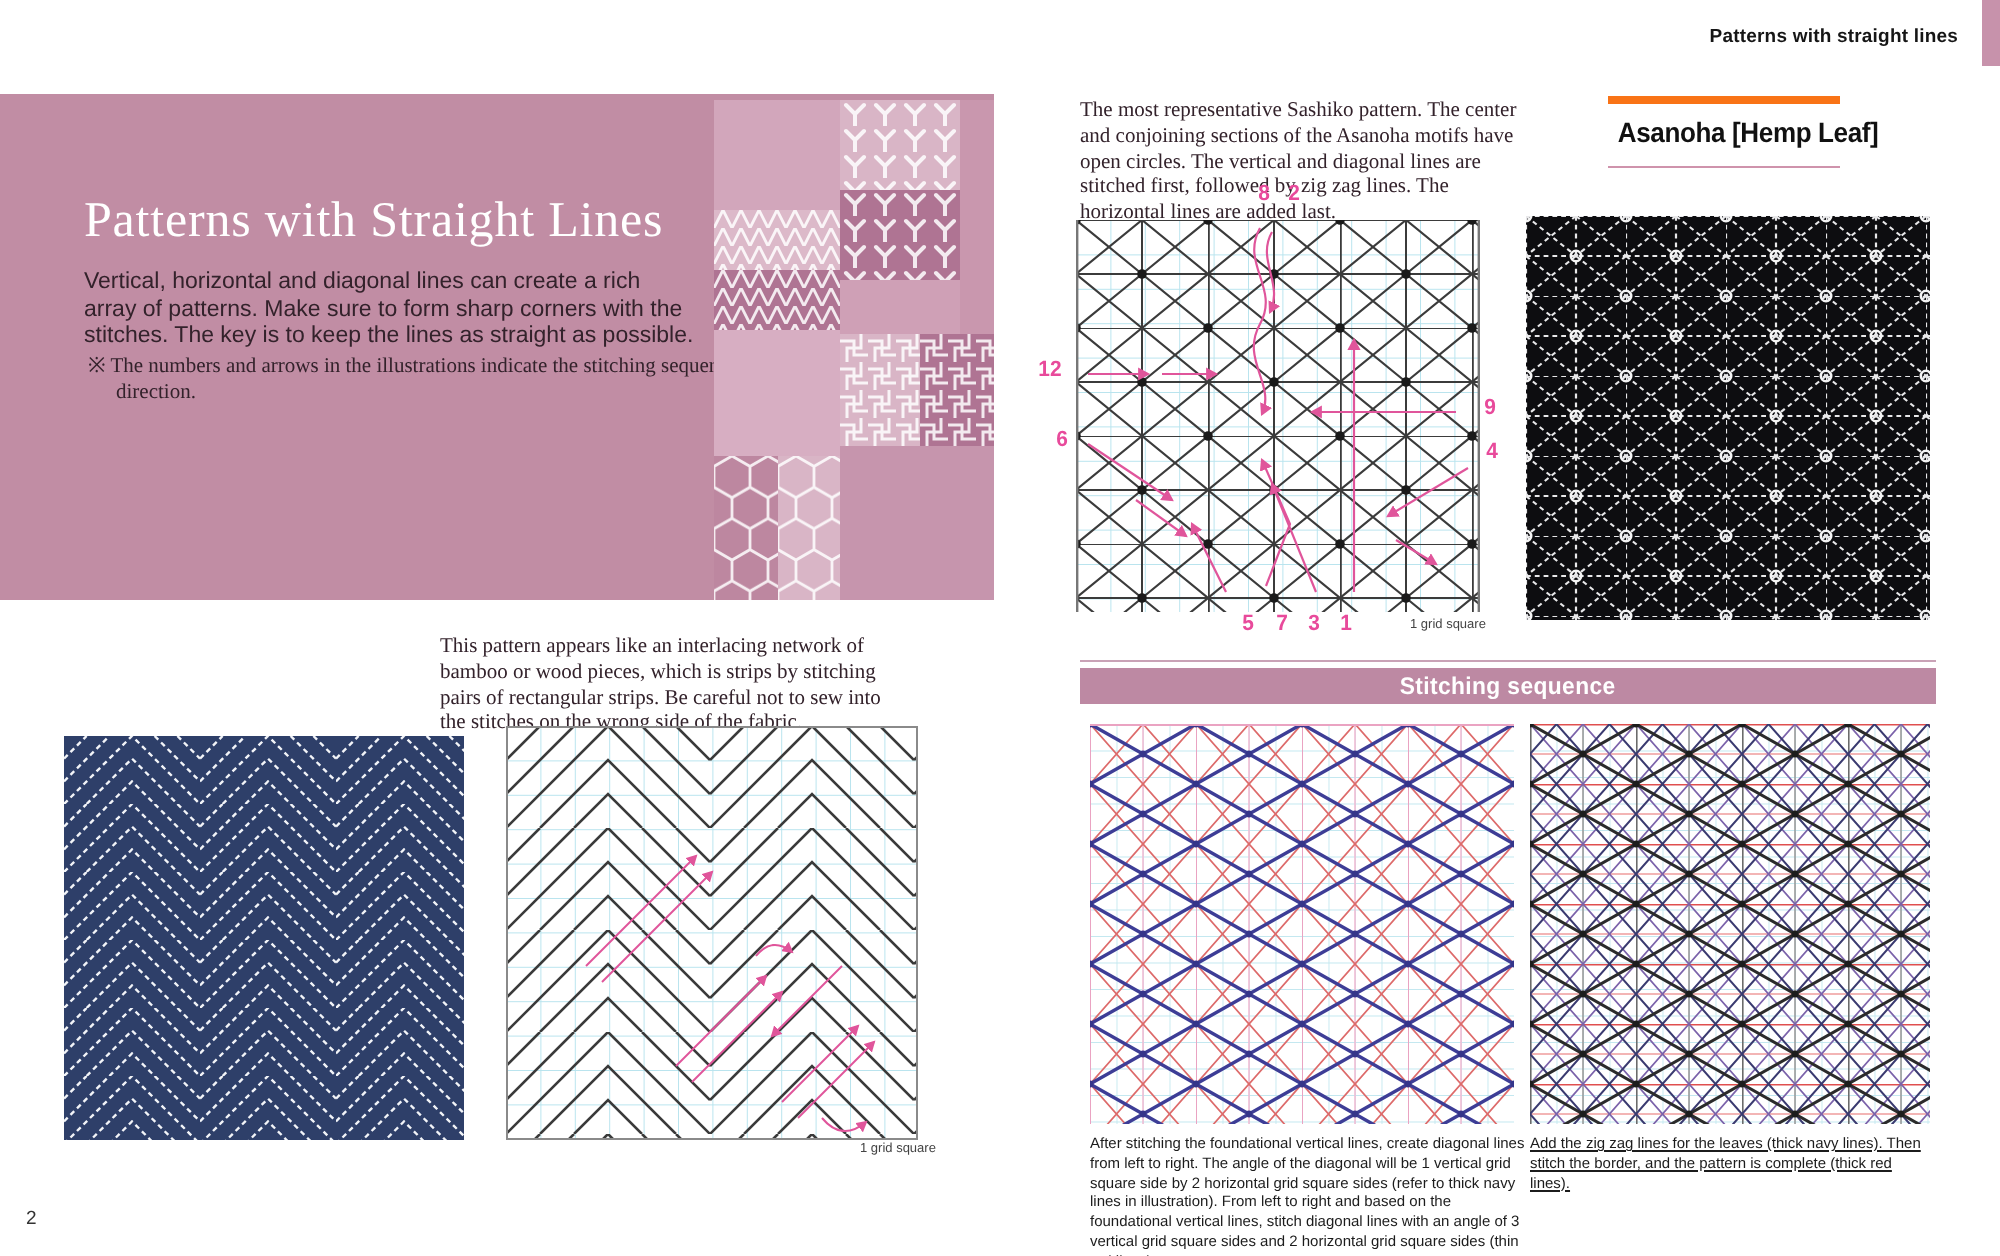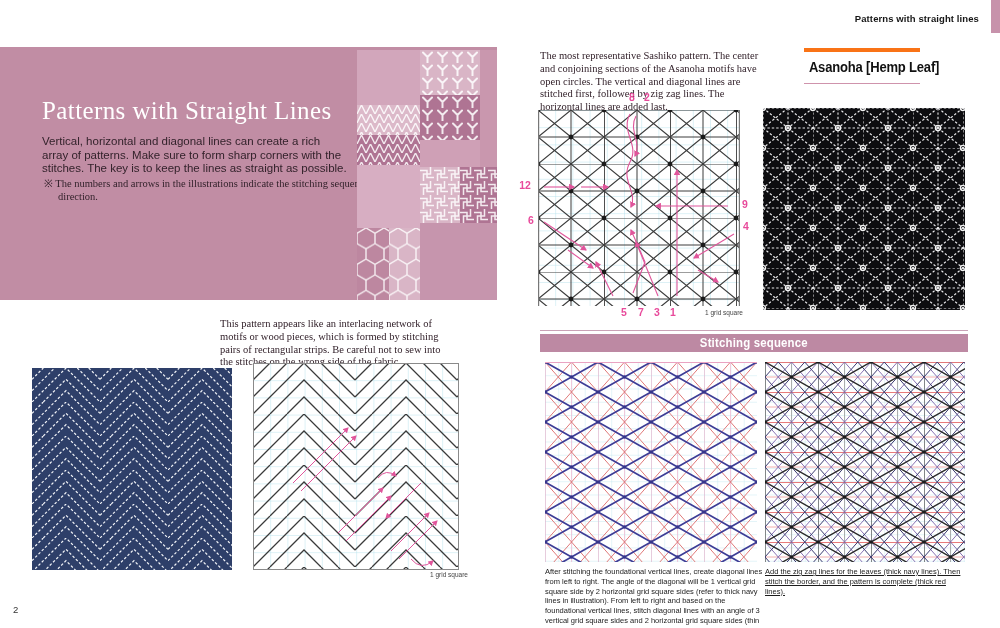--- a/index.html
+++ b/index.html
@@ -228,21 +228,21 @@
           </svg>
         </div>
       <div class="tile" style="left:389px;top:181px;width:31px;height:72px;background:#d9b5c6">
           <svg width="31" height="72">
             <rect width="31" height="72" fill="url(#hexP)"></rect>
           </svg>
         </div>
     </div>
   </section>
 
-  <p class="ajiro-desc">This pattern appears like an interlacing network of motifs or wood pieces, which is formed by stitching pairs of rectangular strips. Be careful not to sew into the stitches on the wrong side of the fabric.</p>
+  <p class="ajiro-desc">This pattern appears like an interlacing network of bamboo or wood pieces, which is strips by stitching pairs of rectangular strips. Be careful not to sew into the stitches on the wrong side of the fabric.</p>
 
   <div class="photo" style="left:32px;top:368px;">
     <svg width="200" height="202">
       <rect width="200" height="202" fill="#2e3f69"></rect>
       <rect width="200" height="202" fill="url(#chevW)"></rect>
     </svg>
   </div>
 
   <div class="diagram" style="left:253px;top:363px;">
     <svg width="206" height="207">

